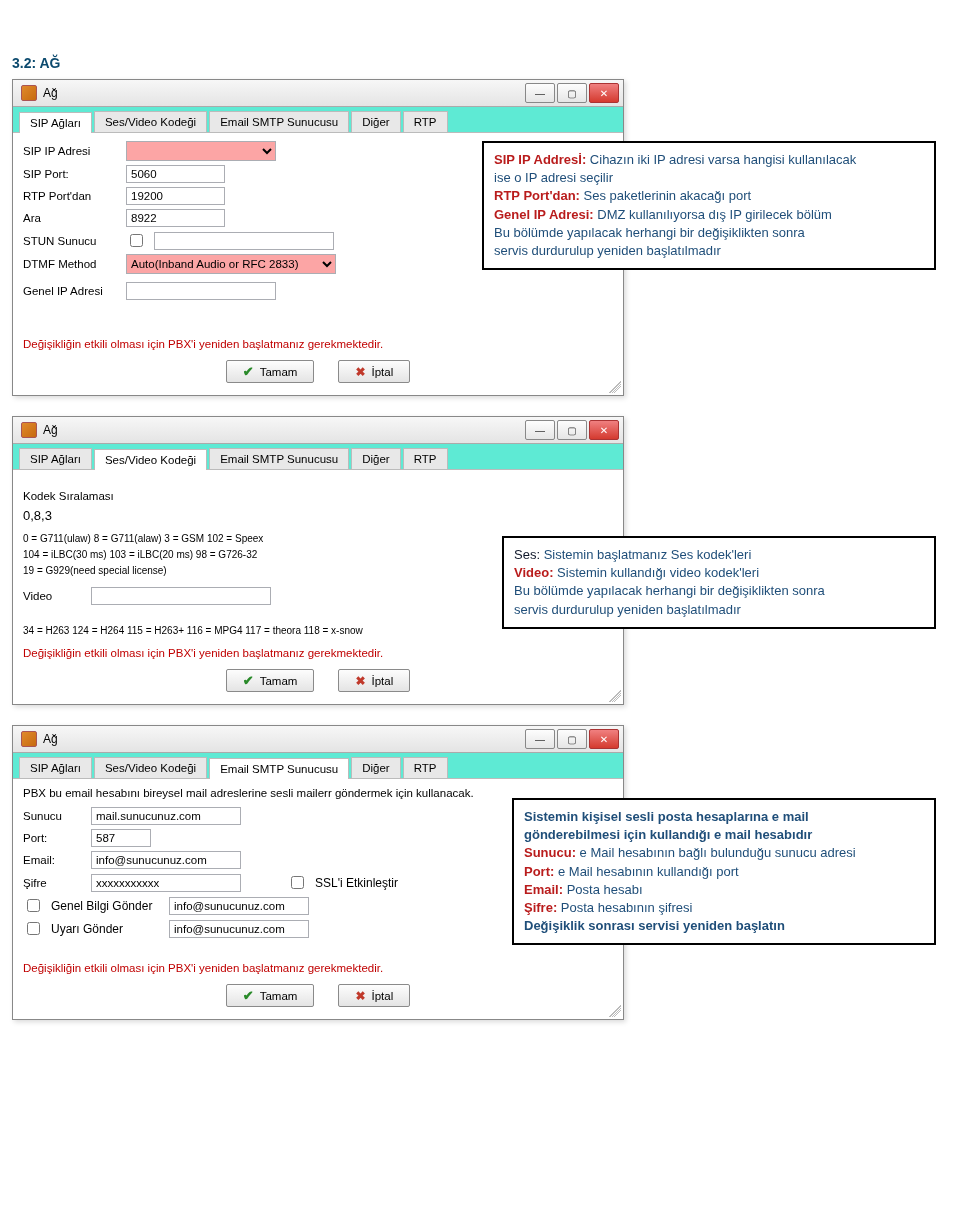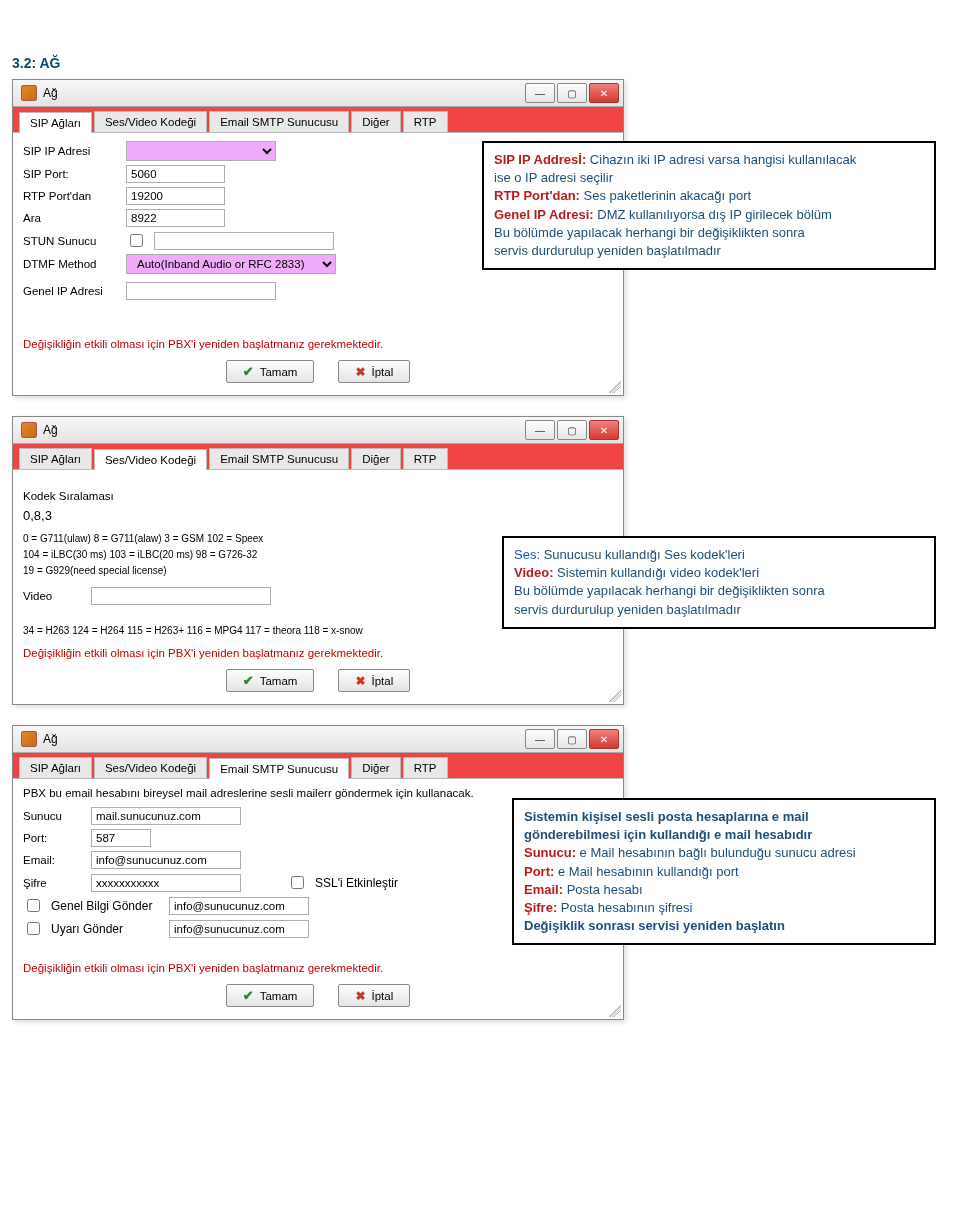--- a/index.html
+++ b/index.html
@@ -68,21 +68,21 @@
     font-size: 10px;
     color: #333;
   }
   .win-btn.close {
     background: linear-gradient(to bottom,#f08080,#d43a2f);
     color: #fff;
     border-color: #a33;
   }
   .tabs {
     display: flex;
-    background: #ef4444;
+    background: #5eead4;
     border-bottom: 1px solid #bbb;
     padding: 4px 6px 0 6px;
   }
   .tab {
     padding: 4px 10px;
     margin-right: 2px;
     border: 1px solid #bbb;
     border-bottom: none;
     background: #e8e8e8;
     cursor: pointer;
@@ -116,22 +116,22 @@
     font-size: 11.5px;
     background: #fff;
     box-sizing: border-box;
   }
   .text-input.wide { width: 150px; }
   .text-input.med  { width: 99px; }
   .combo {
     border: 1px solid #abadb3;
     height: 20px;
     font-size: 11.5px;
-    padding: 0 6px;
-    background: #f0abfc;
+    padding: 0 0;
+    background: #fca5a5;
   }
   .checkbox {
     width: 13px;
     height: 13px;
   }
   .restart-msg {
     color: #c00000;
     font-size: 11.5px;
     margin: 6px 0 4px 0;
   }
@@ -177,21 +177,21 @@
     position: absolute;
     border: 2px solid #000;
     background: #fff;
     padding: 8px 10px;
     font-size: 13px;
     line-height: 1.4;
     z-index: 10;
   }
   .callout .blue { color: #b91c1c; font-weight: bold; }
   .callout .bluetext { color: #1f4e79; }
-  .callout .red { color: #1d4ed8; }
+  .callout .red { color: #0f172a; }
   .sub-heading {
     font-size: 11.5px;
     color: #000;
     margin-bottom: 4px;
     margin-top: 12px;
   }
   .codec-big {
     font-size: 13px;
     margin: 6px 0 8px 0;
   }
@@ -330,21 +330,21 @@
         <div class="dialog-btn">
           <span class="btn-icon-cancel">✖</span>
           <span>İptal</span>
         </div>
       </div>
     </div>
     <div class="resize-grip"></div>
   </div>
 
   <div class="callout" style="left:490px; top:120px; width:410px">
-    <div><span class="red">Ses:</span><span class="bluetext"> Sunucusu kullandığı Ses kodek'leri</span></div>
+    <div><span class="red">Ses:</span><span class="bluetext"> Sistemin başlatmanız Ses kodek'leri</span></div>
     <div><span class="blue">Video:</span><span class="bluetext"> Sistemin kullandığı video kodek'leri</span></div>
     <div class="bluetext">Bu bölümde yapılacak herhangi bir değişiklikten sonra</div>
     <div class="bluetext">servis durdurulup yeniden başlatılmadır</div>
   </div>
 </div>
 
 <div class="window-block">
   <div class="window">
     <div class="titlebar">
       <div class="titlebar-left">

